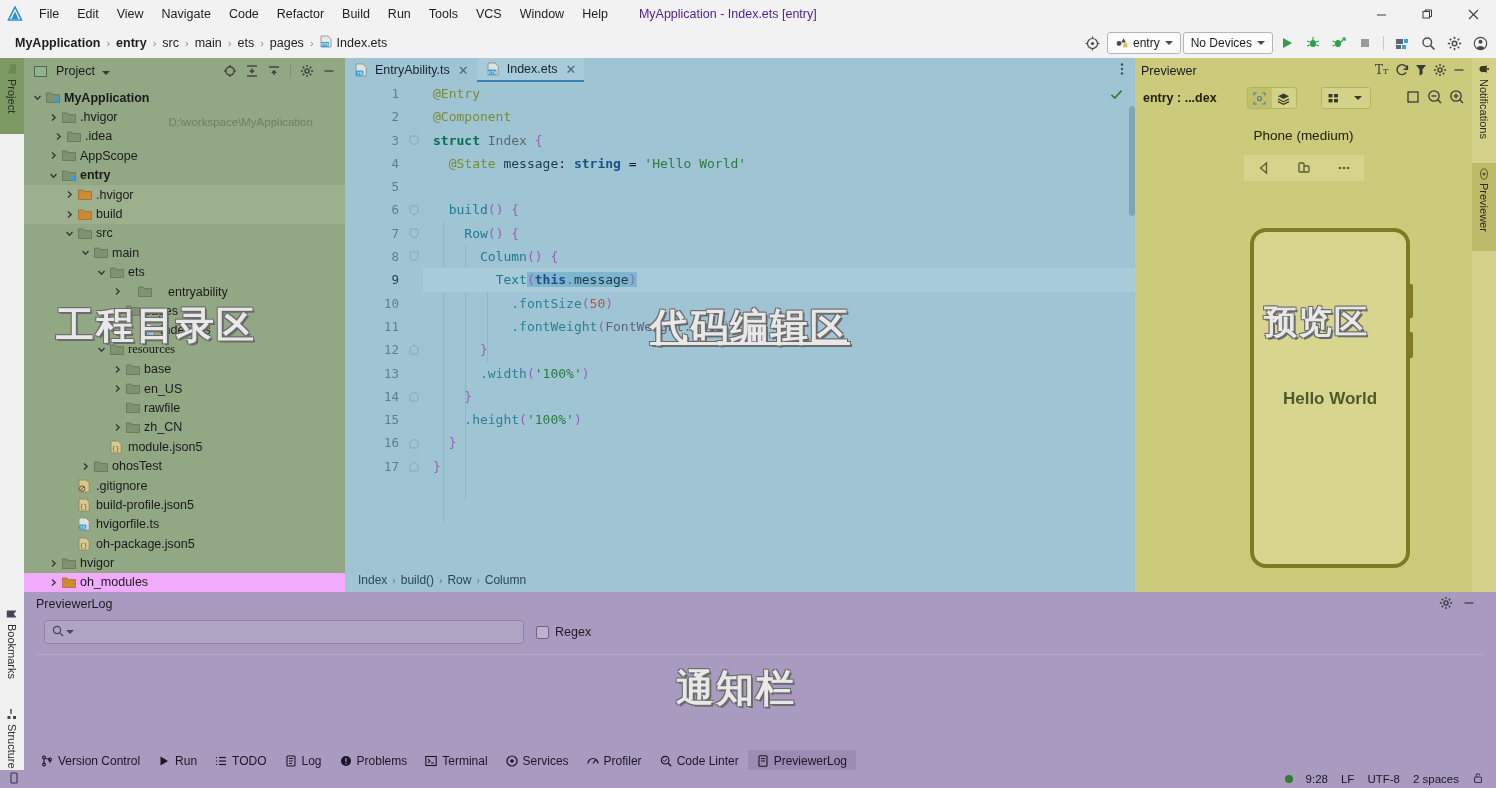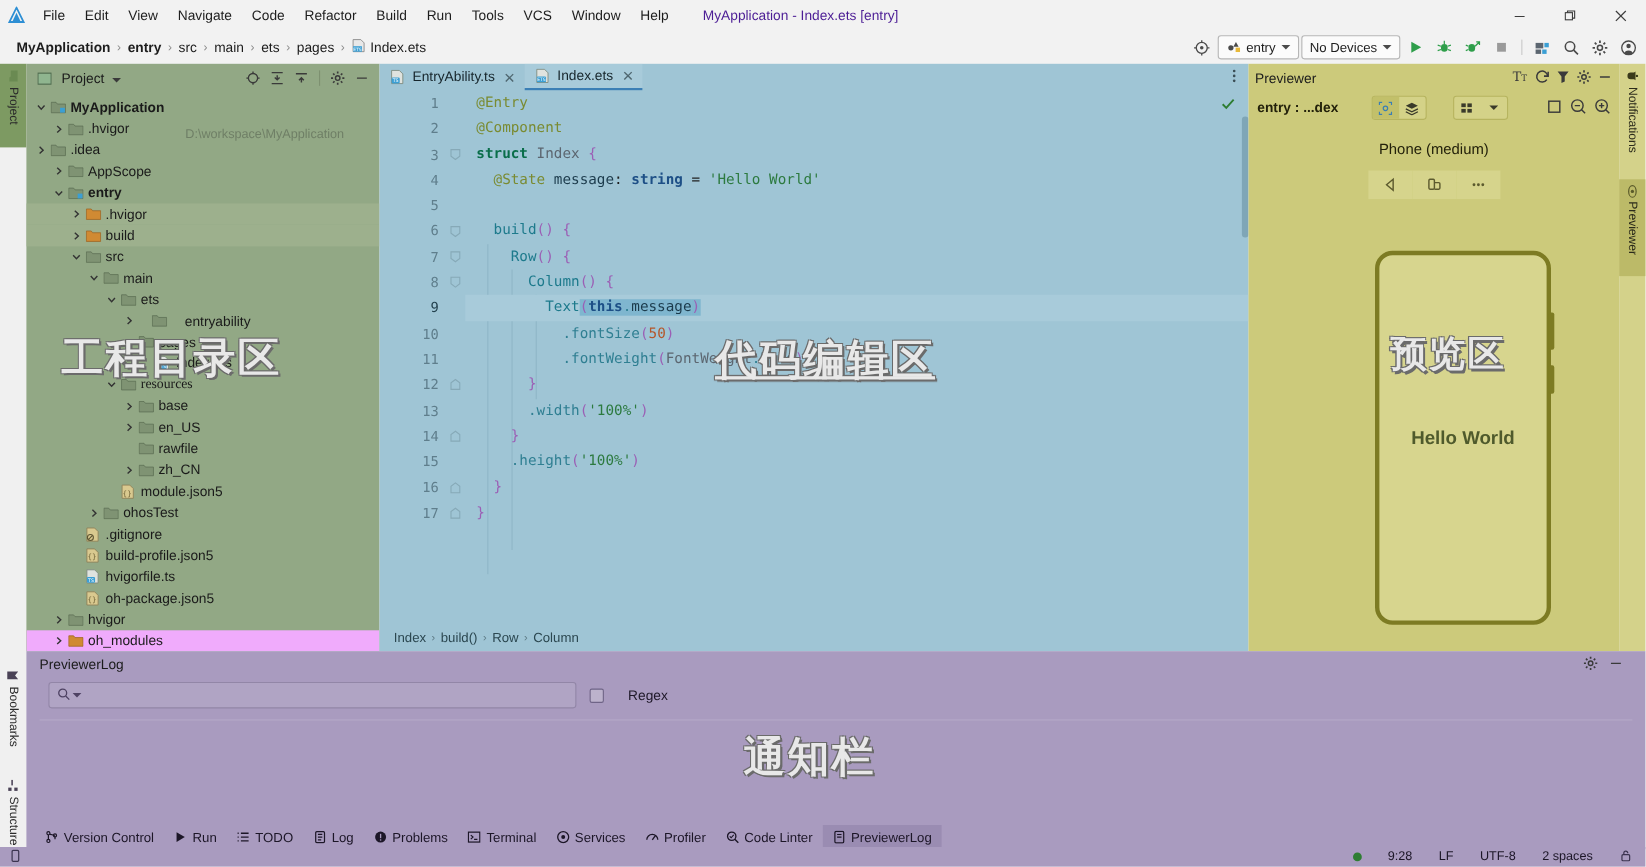--- a/index.html
+++ b/index.html
@@ -176,38 +176,38 @@
   .log-bar { height:32px; display:flex; align-items:center; padding:0 20px; gap:12px; }
   .searchbox {
     width:480px; height:24px; border:1px solid #9286a7; border-radius:3px; background:#b0a4c4;
     display:flex; align-items:center; padding:0 7px; gap:4px; color:#4e4263;
   }
   .searchbox input {
     border:none; background:transparent; outline:none; font-size:12px;
     color:#2b2438; width:100%; font-family:"Liberation Sans", sans-serif;
   }
   .searchbox input::placeholder { color:#6d6185; }
-  .chk { display:flex; align-items:center; gap:22px; font-size:12.5px; color:#1e1828; }
+  .chk { display:flex; align-items:center; gap:6px; font-size:12.5px; color:#1e1828; }
   .chkbox { width:13px; height:13px; border:1px solid #6f6487; background:#bcb2cc; border-radius:2px; }
   .log-body { position:absolute; left:12px; top:62px; width:1448px; height:80px; border-top:1px solid #b5a9c8; }
 
   
   .toolbar-bottom {
     position:absolute; left:24px; top:750px; width:1472px; height:22px;
     background:#a99bbf; display:flex; align-items:center; padding-left:8px; gap:0;
   }
   .tt { display:flex; align-items:center; gap:5px; padding:0 9px; height:22px; font-size:12px; color:#1c1627; }
   .tt.sel { background:#9a8cb2; }
 
   
   .statusbar {
     position:absolute; left:0; top:770px; width:1496px; height:18px;
     background:#a99bbf; display:flex; align-items:center; padding:0 8px; font-size:11.5px; color:#1c1627;
   }
-  .sb-right { margin-left:auto; display:flex; align-items:center; gap:24px; padding-right:4px; }
+  .sb-right { margin-left:auto; display:flex; align-items:center; gap:13px; padding-right:4px; }
   .greendot { width:8px;height:8px;border-radius:50%; background:#2e7d32; }
 
   
   .ovl {
     position:absolute; font-weight:bold; color:#e8e8e8; white-space:nowrap;
     text-shadow: 2px 2px 0 #6b6b6b, -1px -1px 0 #6b6b6b, 1px -1px 0 #6b6b6b, -1px 1px 0 #6b6b6b;
     letter-spacing:2px;
   }
   #ovl-proj { left:56px; top:300px; font-size:38px; }
   #ovl-code { left:650px; top:302px; font-size:38px;text-decoration:underline; }
@@ -491,21 +491,21 @@
               <path d="M3 1.5 L6.2 4.5 L3 7.5" fill="none" stroke="currentColor" stroke-width="1.3"></path>
             </svg>
           </span>
           <span class="fico">
             <svg width="14" height="13" viewBox="0 0 14 13">
               <path d="M0.5 2h4.4l1.3 1.6h7.3v7.9H0.5z" fill="#7f9373" stroke="#5d6f53" stroke-width=".7"></path>
             </svg>
           </span>
           <span class="lbl">.hvigor</span>
         </div>
-        <div class="row" style="padding-left: 6px;">
+        <div class="row" style="padding-left: 27px;">
           <span class="arrow">
             <svg width="9" height="9" viewBox="0 0 9 9">
               <path d="M3 1.5 L6.2 4.5 L3 7.5" fill="none" stroke="currentColor" stroke-width="1.3"></path>
             </svg>
           </span>
           <span class="fico">
             <svg width="14" height="13" viewBox="0 0 14 13">
               <path d="M0.5 2h4.4l1.3 1.6h7.3v7.9H0.5z" fill="#7f9373" stroke="#5d6f53" stroke-width=".7"></path>
             </svg>
           </span>

